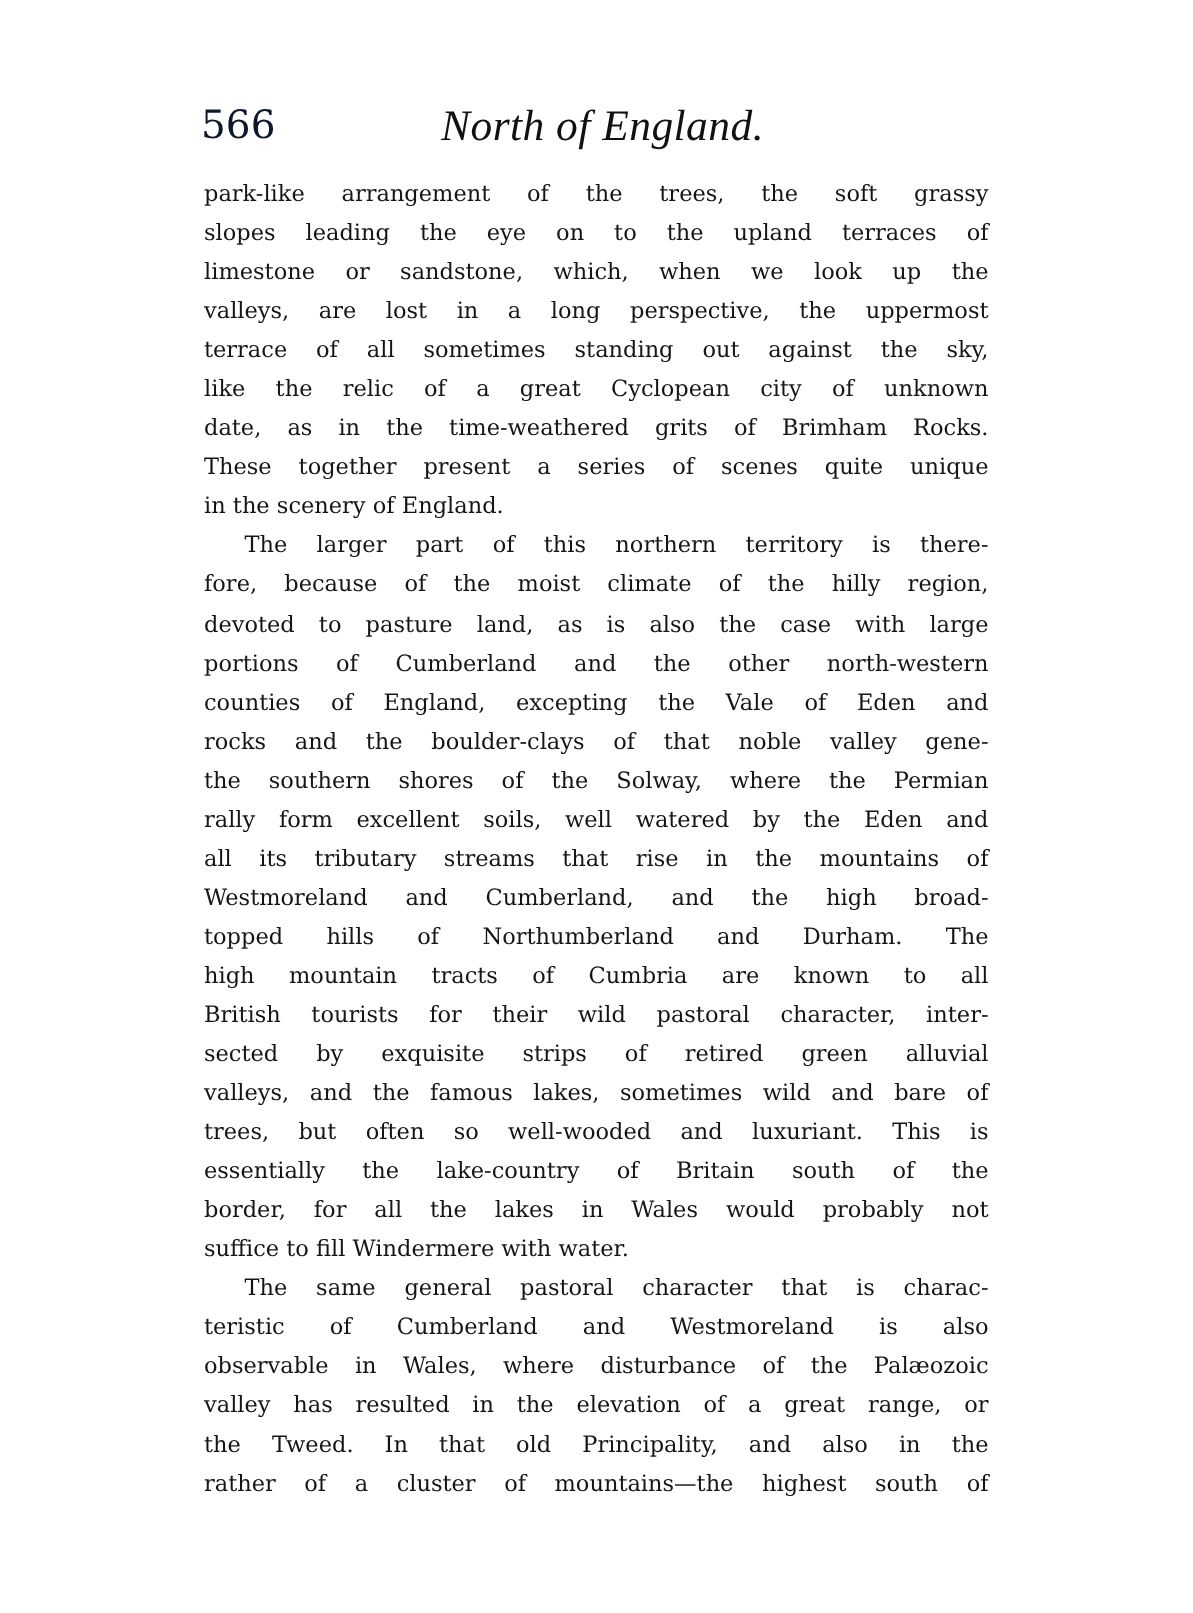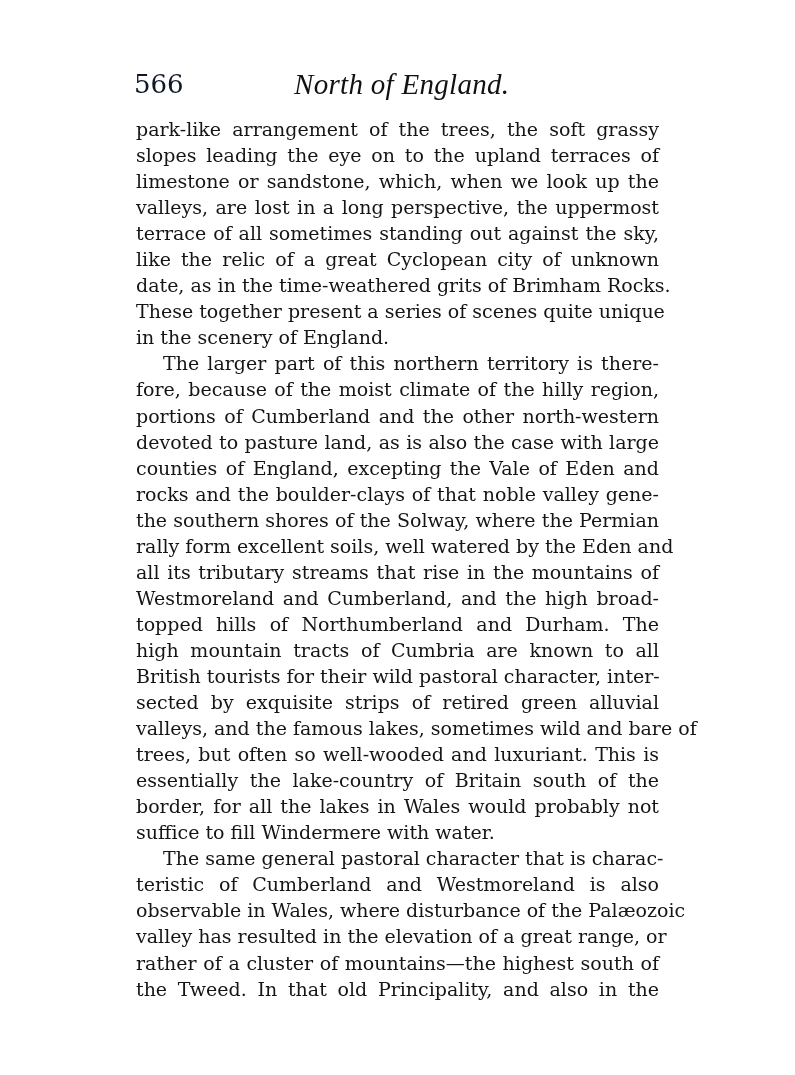--- a/index.html
+++ b/index.html
@@ -47,21 +47,21 @@
       line-height: 36px;
       color: #111;
       letter-spacing: 0.3px;
     }
     .body-text {
       position: absolute;
       left: 136px;
       top: 116px;
       width: 523px;
       font-family: "DejaVu Serif", serif;
-      font-size: 19px;
+      font-size: 15px;
       line-height: 26.06px;
       color: #151515;
     }
     .line {
       display: block;
       white-space: nowrap;
       text-align: justify;
       text-align-last: justify;
       height: 26.06px;
       overflow: visible;
@@ -93,22 +93,22 @@
         <span class="line">valleys, are lost in a long perspective, the uppermost</span>
         <span class="line">terrace of all sometimes standing out against the sky,</span>
         <span class="line">like the relic of a great Cyclopean city of unknown</span>
         <span class="line">date, as in the time-weathered grits of Brimham Rocks.</span>
         <span class="line">These together present a series of scenes quite unique</span>
         <span class="line last">in the scenery of England.</span>
       </div>
     <div class="paragraph">
         <span class="line indent">The larger part of this northern territory is there-</span>
         <span class="line">fore, because of the moist climate of the hilly region,</span>
+        <span class="line">devoted to pasture land, as is also the case with large</span>
         <span class="line">portions of Cumberland and the other north-western</span>
-        <span class="line">devoted to pasture land, as is also the case with large</span>
         <span class="line">counties of England, excepting the Vale of Eden and</span>
         <span class="line">rocks and the boulder-clays of that noble valley gene-</span>
         <span class="line">the southern shores of the Solway, where the Permian</span>
         <span class="line">rally form excellent soils, well watered by the Eden and</span>
         <span class="line">all its tributary streams that rise in the mountains of</span>
         <span class="line">Westmoreland and Cumberland, and the high broad-</span>
         <span class="line">topped hills of Northumberland and Durham. The</span>
         <span class="line">high mountain tracts of Cumbria are known to all</span>
         <span class="line">British tourists for their wild pastoral character, inter-</span>
         <span class="line">sected by exquisite strips of retired green alluvial</span>
@@ -116,17 +116,17 @@
         <span class="line">trees, but often so well-wooded and luxuriant. This is</span>
         <span class="line">essentially the lake-country of Britain south of the</span>
         <span class="line">border, for all the lakes in Wales would probably not</span>
         <span class="line last">suffice to fill Windermere with water.</span>
       </div>
     <div class="paragraph">
         <span class="line indent">The same general pastoral character that is charac-</span>
         <span class="line">teristic of Cumberland and Westmoreland is also</span>
         <span class="line">observable in Wales, where disturbance of the Palæozoic</span>
         <span class="line">valley has resulted in the elevation of a great range, or</span>
+        <span class="line">the Tweed. In that old Principality, and also in the</span>
         <span class="line">rather of a cluster of mountains—the highest south of</span>
-        <span class="line">the Tweed. In that old Principality, and also in the</span>
       </div>
   </div>
 </div>
 
 </body></html>

